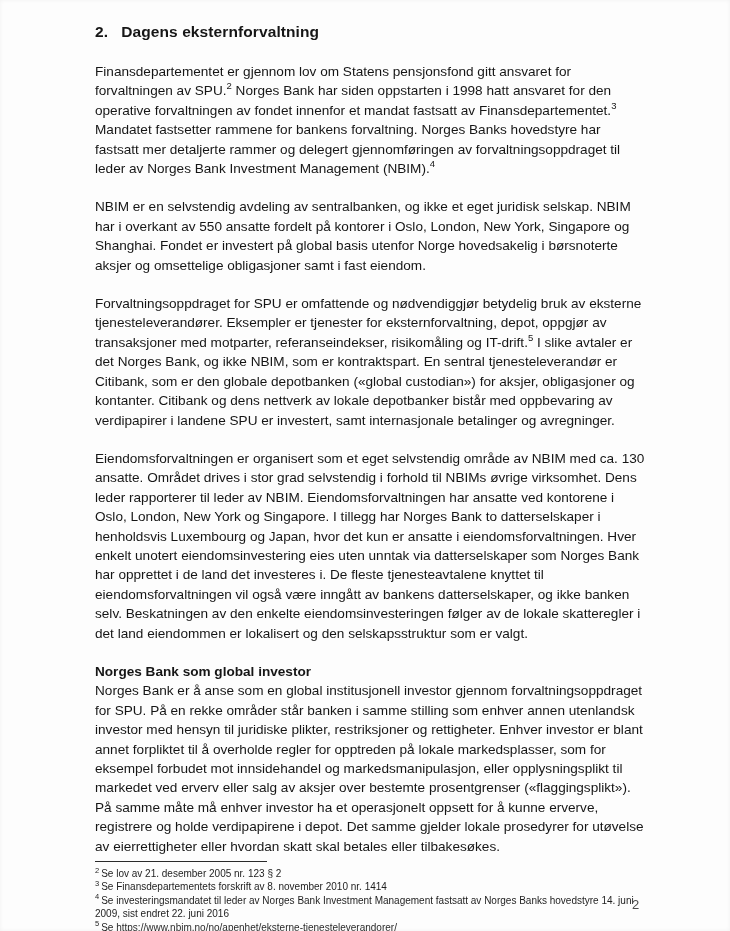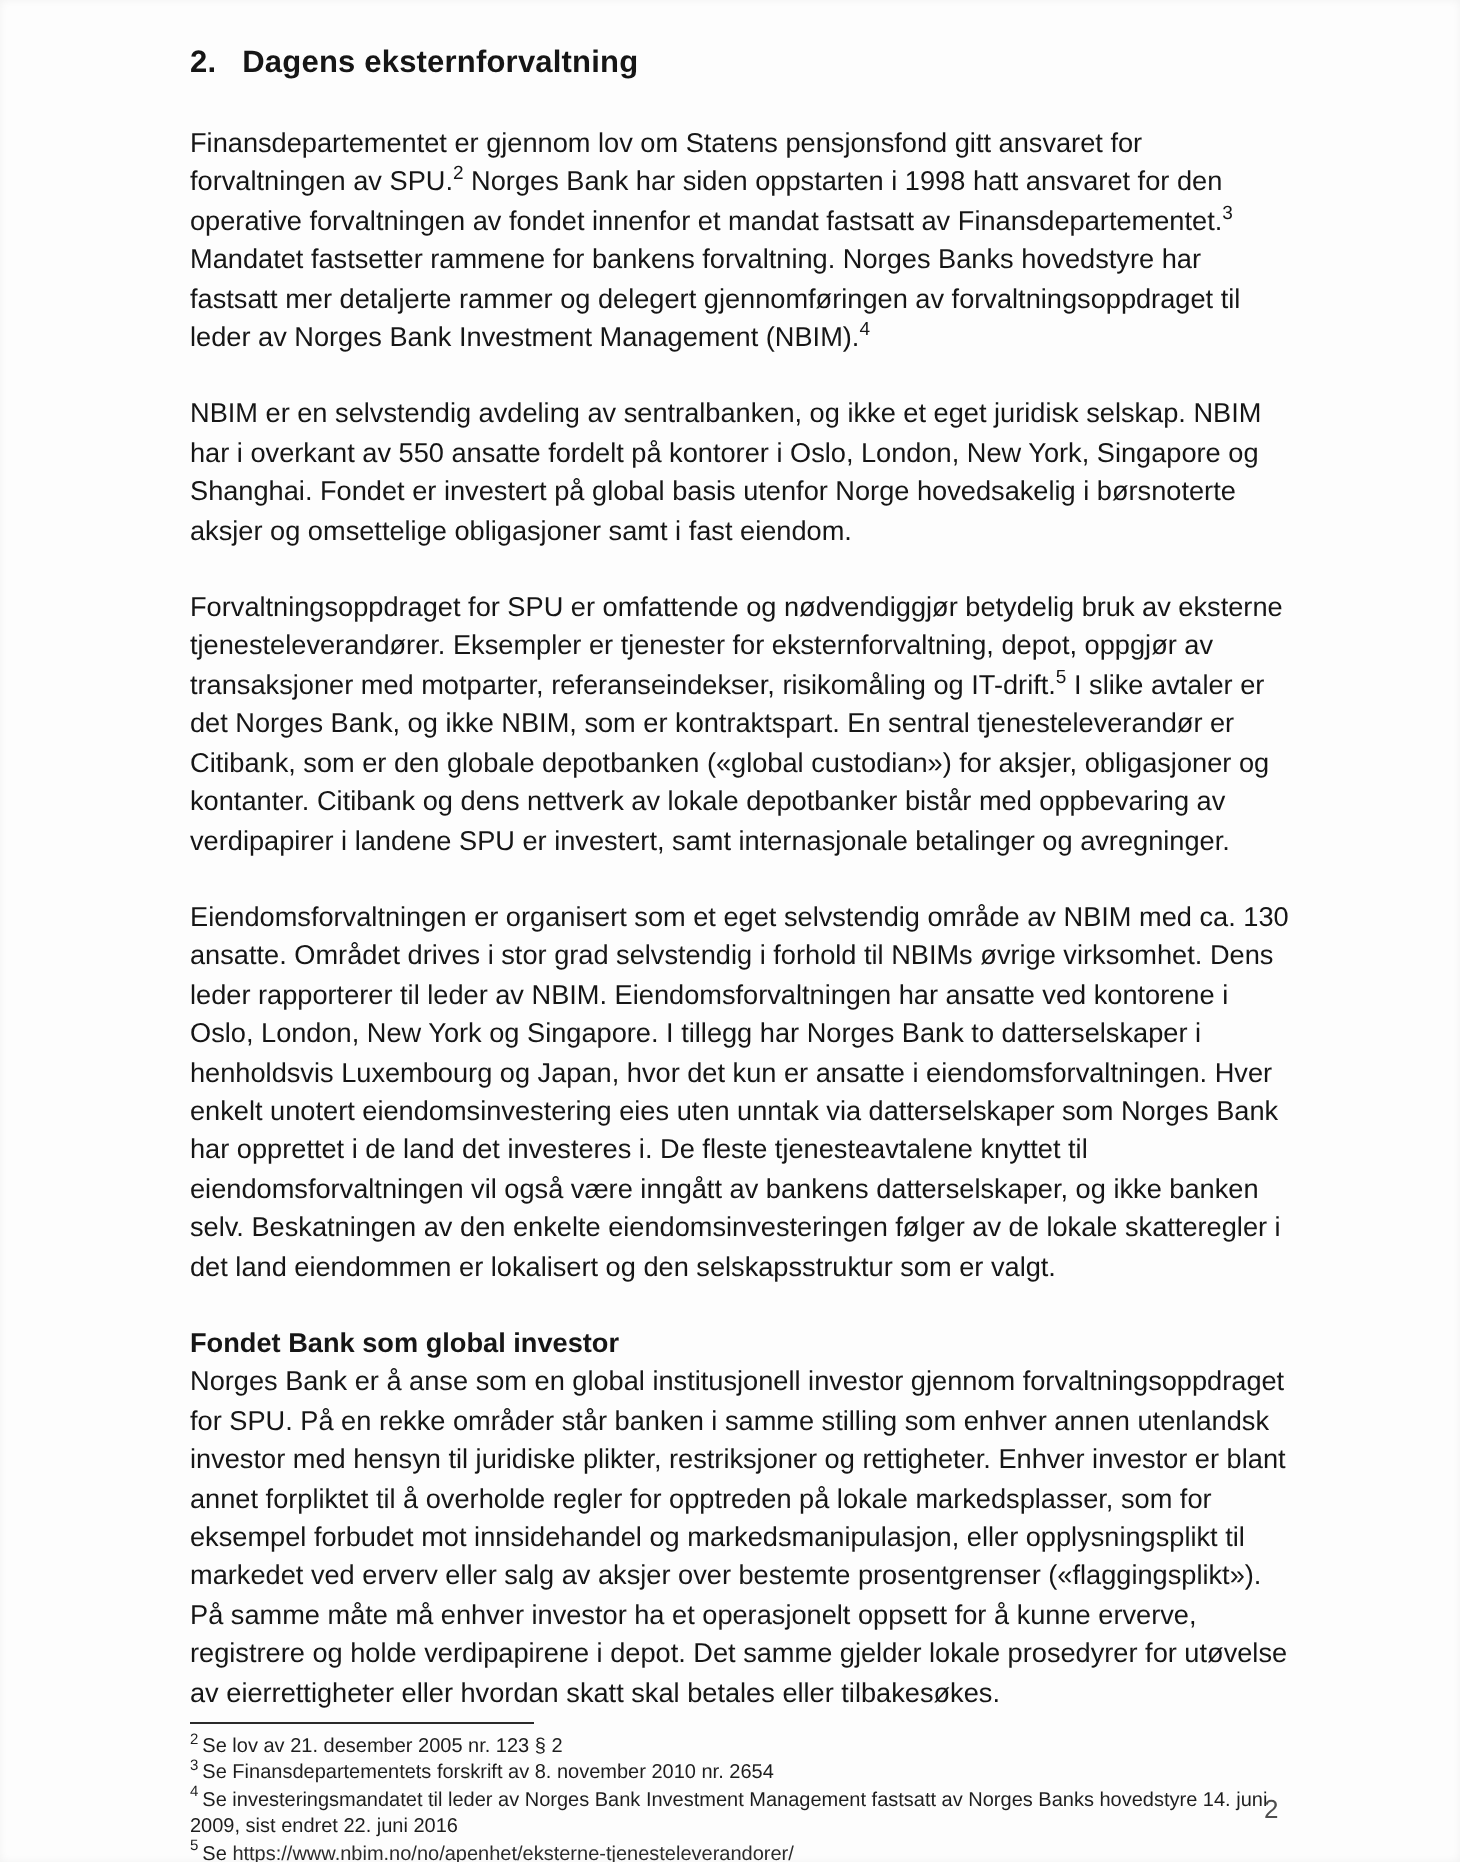--- a/index.html
+++ b/index.html
@@ -103,32 +103,32 @@
     </div>
 
     <p class="body"><span>Finansdepartementet er gjennom lov om Statens pensjonsfond gitt ansvaret for forvaltningen av SPU.</span><sup class="fn-ref">2</sup><span> Norges Bank har siden oppstarten i 1998 hatt ansvaret for den operative forvaltningen av fondet innenfor et mandat fastsatt av Finansdepartementet.</span><sup class="fn-ref">3</sup><span> Mandatet fastsetter rammene for bankens forvaltning. Norges Banks hovedstyre har fastsatt mer detaljerte rammer og delegert gjennomføringen av forvaltningsoppdraget til leder av Norges Bank Investment Management (NBIM).</span><sup class="fn-ref">4</sup></p>
 
     <p class="body"><span>NBIM er en selvstendig avdeling av sentralbanken, og ikke et eget juridisk selskap. NBIM har i overkant av 550 ansatte fordelt på kontorer i Oslo, London, New York, Singapore og Shanghai. Fondet er investert på global basis utenfor Norge hovedsakelig i børsnoterte aksjer og omsettelige obligasjoner samt i fast eiendom.</span></p>
 
     <p class="body"><span>Forvaltningsoppdraget for SPU er omfattende og nødvendiggjør betydelig bruk av eksterne tjenesteleverandører. Eksempler er tjenester for eksternforvaltning, depot, oppgjør av transaksjoner med motparter, referanseindekser, risikomåling og IT-drift.</span><sup class="fn-ref">5</sup><span> I slike avtaler er det Norges Bank, og ikke NBIM, som er kontraktspart. En sentral tjenesteleverandør er Citibank, som er den globale depotbanken («global custodian») for aksjer, obligasjoner og kontanter. Citibank og dens nettverk av lokale depotbanker bistår med oppbevaring av verdipapirer i landene SPU er investert, samt internasjonale betalinger og avregninger.</span></p>
 
     <p class="body"><span>Eiendomsforvaltningen er organisert som et eget selvstendig område av NBIM med ca. 130 ansatte. Området drives i stor grad selvstendig i forhold til NBIMs øvrige virksomhet. Dens leder rapporterer til leder av NBIM. Eiendomsforvaltningen har ansatte ved kontorene i Oslo, London, New York og Singapore. I tillegg har Norges Bank to datterselskaper i henholdsvis Luxembourg og Japan, hvor det kun er ansatte i eiendomsforvaltningen. Hver enkelt unotert eiendomsinvestering eies uten unntak via datterselskaper som Norges Bank har opprettet i de land det investeres i. De fleste tjenesteavtalene knyttet til eiendomsforvaltningen vil også være inngått av bankens datterselskaper, og ikke banken selv. Beskatningen av den enkelte eiendomsinvesteringen følger av de lokale skatteregler i det land eiendommen er lokalisert og den selskapsstruktur som er valgt.</span></p>
 
-    <div class="subheading">Fondet Bank som global investor</div>
+    <div class="subheading">Norges Bank som global investor</div>
 
     <p class="body"><span>Norges Bank er å anse som en global institusjonell investor gjennom forvaltningsoppdraget for SPU. På en rekke områder står banken i samme stilling som enhver annen utenlandsk investor med hensyn til juridiske plikter, restriksjoner og rettigheter. Enhver investor er blant annet forpliktet til å overholde regler for opptreden på lokale markedsplasser, som for eksempel forbudet mot innsidehandel og markedsmanipulasjon, eller opplysningsplikt til markedet ved erverv eller salg av aksjer over bestemte prosentgrenser («flaggingsplikt»). På samme måte må enhver investor ha et operasjonelt oppsett for å kunne erverve, registrere og holde verdipapirene i depot. Det samme gjelder lokale prosedyrer for utøvelse av eierrettigheter eller hvordan skatt skal betales eller tilbakesøkes.</span></p>
 
   </div>
 
   <div class="footnotes">
     <hr class="fn-separator">
 
     <p class="footnote"><sup class="fn-marker">2</sup><span>Se lov av 21. desember 2005 nr. 123 § 2</span></p>
 
-    <p class="footnote"><sup class="fn-marker">3</sup><span>Se Finansdepartementets forskrift av 8. november 2010 nr. 2654</span></p>
+    <p class="footnote"><sup class="fn-marker">3</sup><span>Se Finansdepartementets forskrift av 8. november 2010 nr. 1414</span></p>
 
     <p class="footnote"><sup class="fn-marker">4</sup><span>Se investeringsmandatet til leder av Norges Bank Investment Management fastsatt av Norges Banks hovedstyre 14. juni 2009, sist endret 22. juni 2016</span></p>
 
     <p class="footnote"><sup class="fn-marker">5</sup><span>Se </span><span class="fn-link">https://www.nbim.no/no/apenhet/eksterne-tjenesteleverandorer/</span></p>
   </div>
 
   <div class="page-number">2</div>
 
 </div>
 

